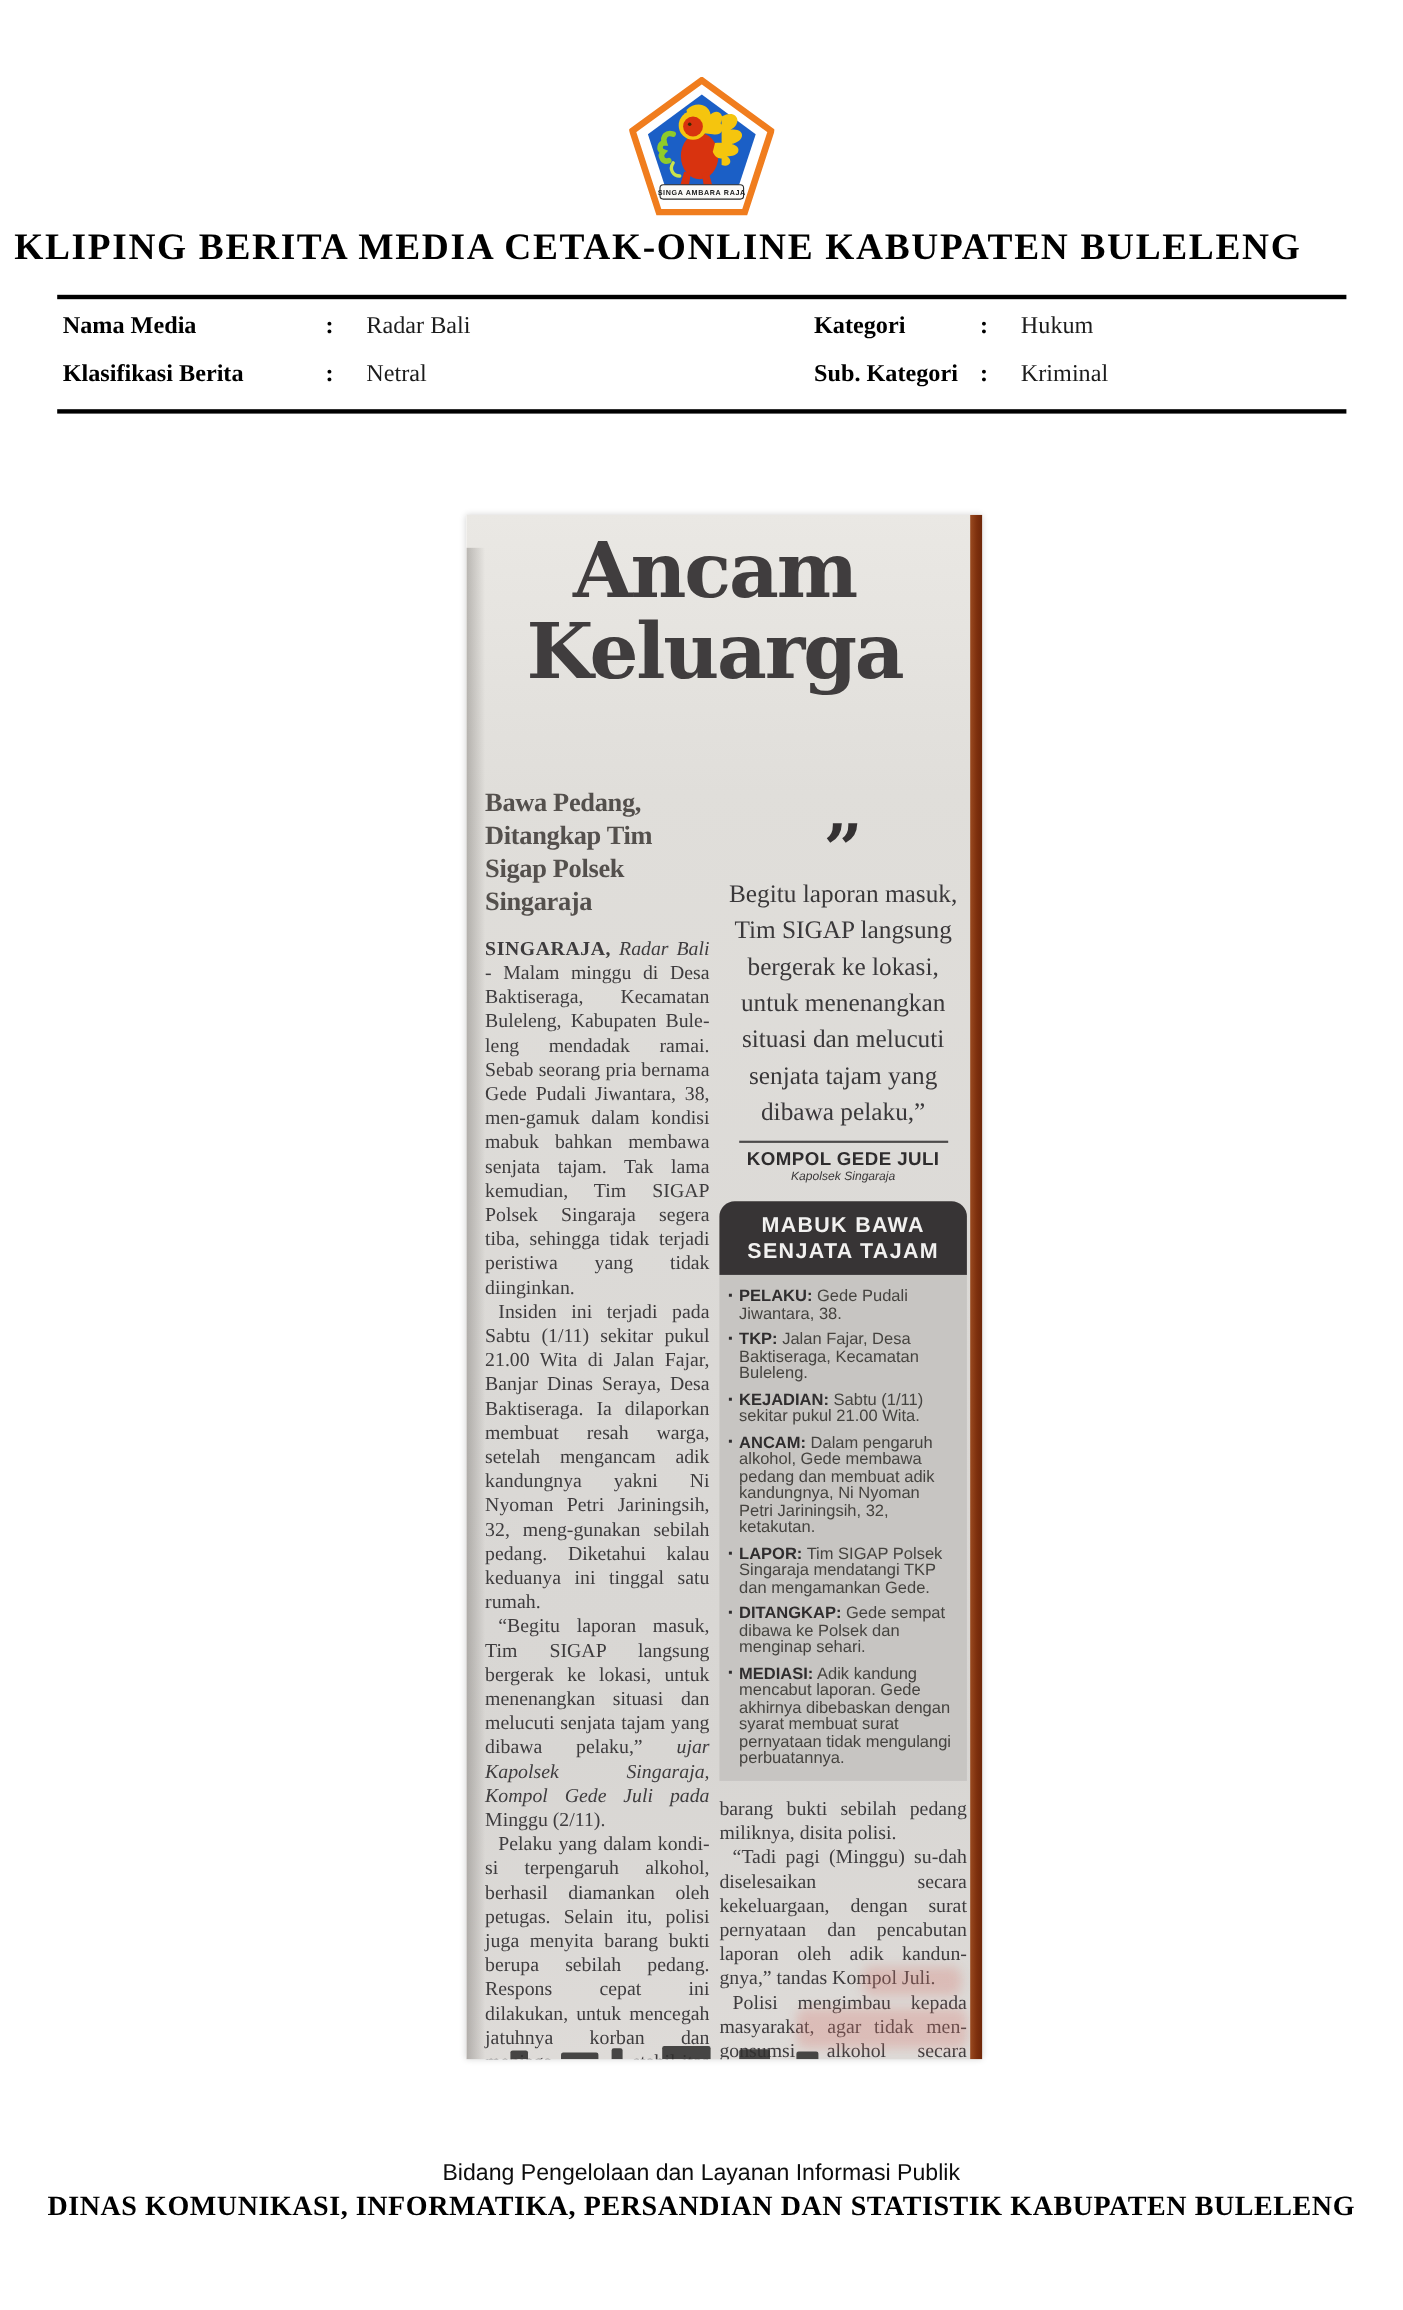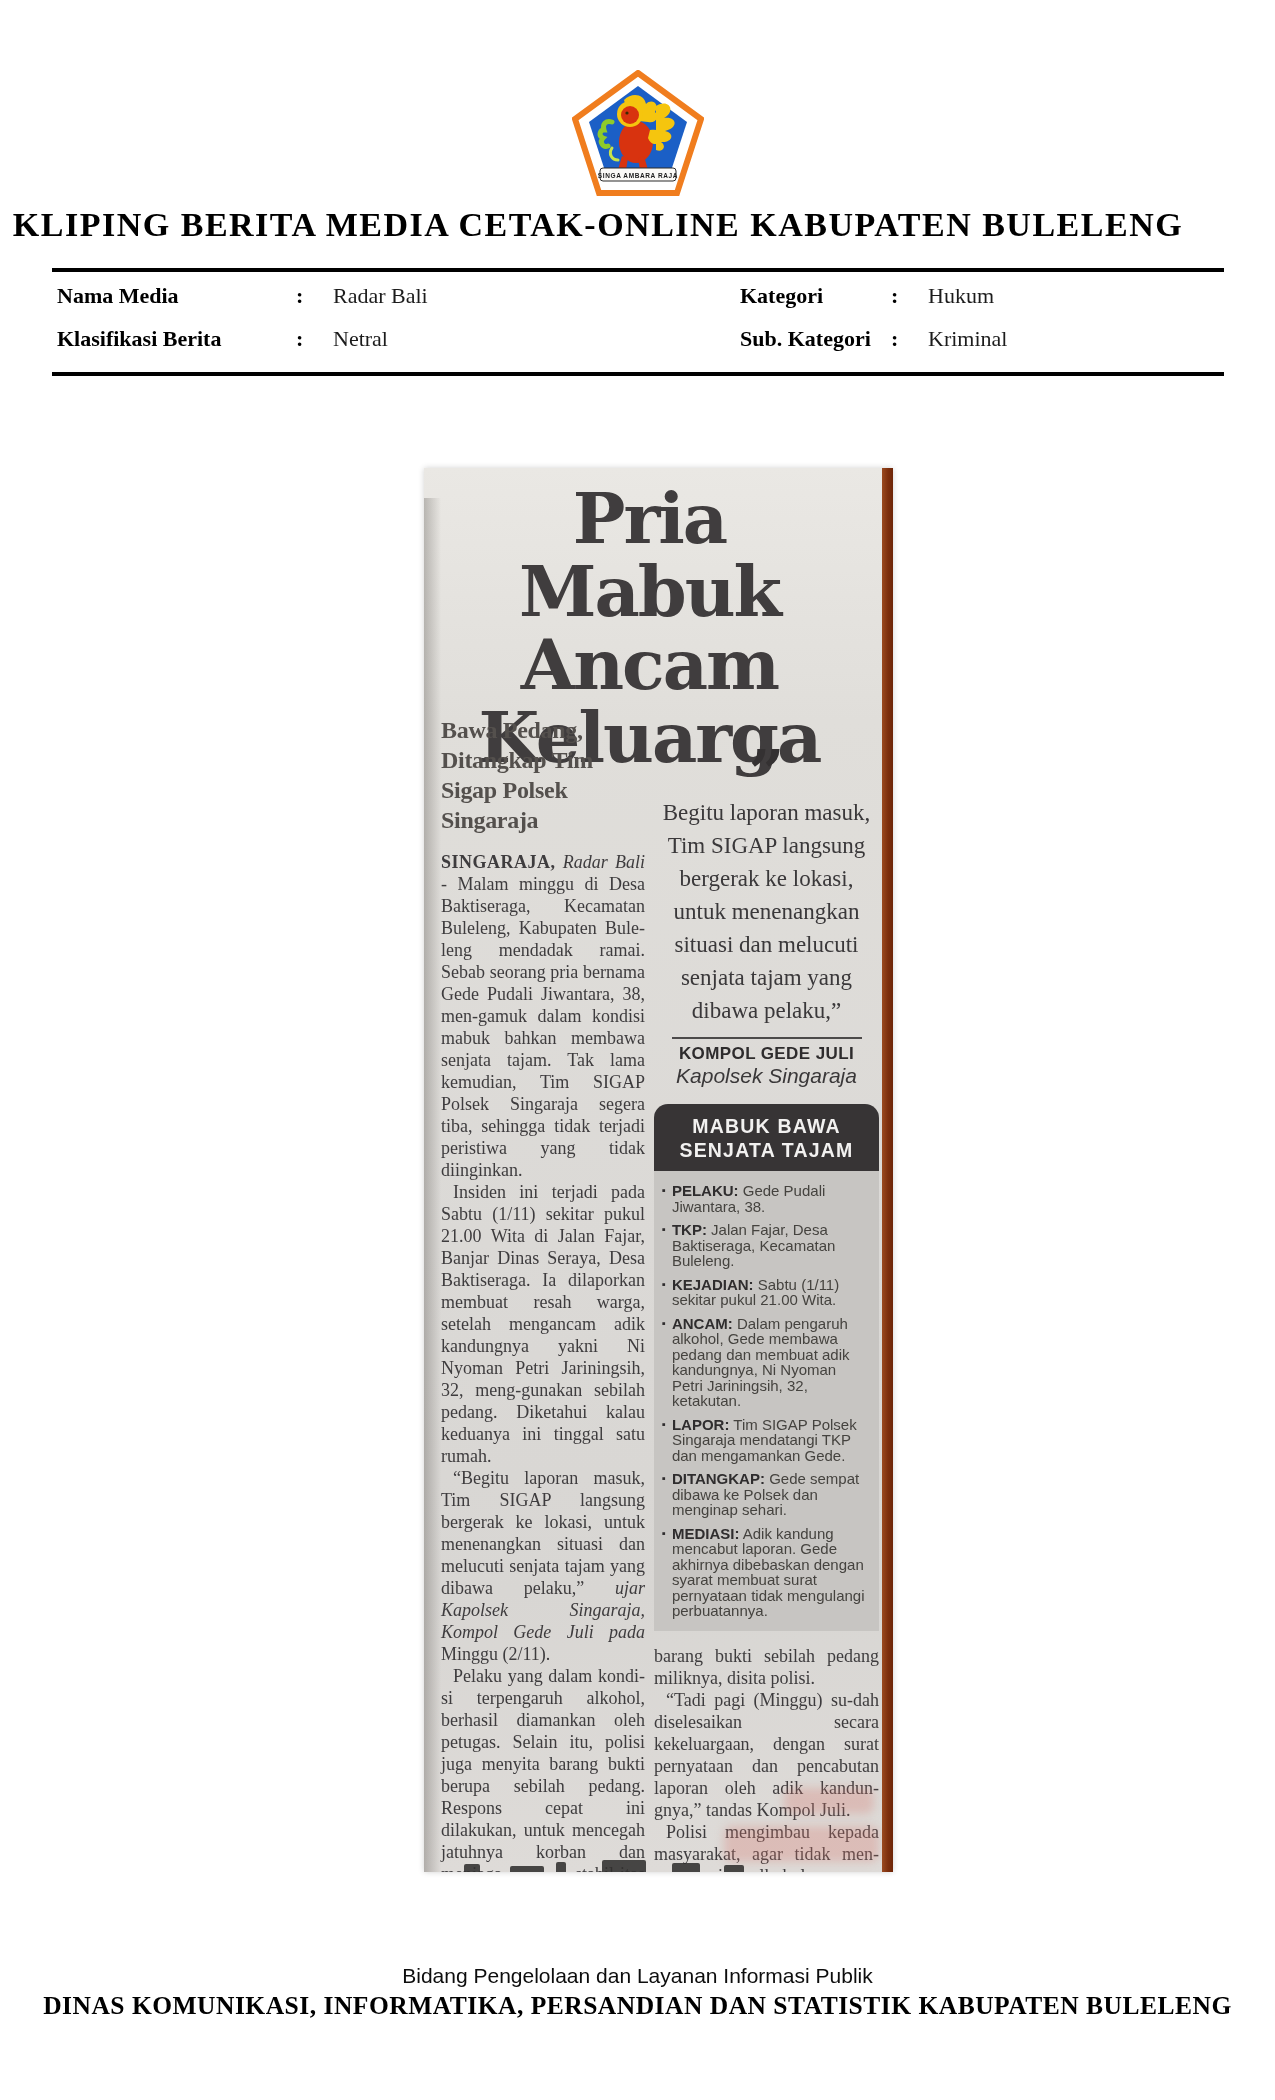--- a/index.html
+++ b/index.html
@@ -46,21 +46,21 @@
   
   #col-right{position:absolute;left:230px;top:286px;width:225px;}
   #quote-glyph{text-align:center;font-family:"DejaVu Serif", serif;font-weight:bold;
       font-size:62px;line-height:38px;height:42px;color:#343132;}
   #quote-text{font-size:23px;line-height:33px;text-align:center;color:#3a383a;}
   #quote-attrib{margin-top:10px;text-align:center;}
   #quote-attrib .sep{width:190px;height:2px;background:#4c4a4a;margin:0 auto 5px auto;}
   #quote-name{font-family:"Liberation Sans", sans-serif;font-weight:bold;
       font-size:17px;letter-spacing:0.4px;color:#2e2c2d;}
   #quote-role{font-family:"Liberation Sans", sans-serif;font-style:italic;
-      font-size:21px;color:#3a3839;}
+      font-size:11px;color:#3a3839;}
 
   
   #fact-box{margin-top:16px;}
   #fact-header{background:#373435;border-radius:14px 14px 0 0;color:#f2f1f0;
       text-align:center;font-family:"Liberation Sans", sans-serif;font-weight:bold;
       font-size:19.5px;line-height:24px;letter-spacing:1.2px;padding:10px 4px 9px 4px;}
   #fact-panel{background:#c7c5c2;padding:12px 8px 12px 8px;}
   .fact{display:flex;gap:6px;margin-bottom:8px;}
   .fact:last-child{margin-bottom:0;}
   .fact .bullet{flex:0 0 auto;font-size:11px;line-height:15px;color:#2e2c2d;}
@@ -124,21 +124,20 @@
   <span class="meta b c2l r2">Sub. Kategori</span>
   <span class="meta b c2c r2">:</span>
   <span class="meta   c2v r2">Kriminal</span>
 
   <div id="rule-bottom" class="rule"></div>
 
   <div id="clipping">
     <div id="left-shadow"></div>
 
     <div id="headline">
-      <div>Pria Mabuk</div>
       <div>Ancam</div>
       <div>Keluarga</div>
     </div>
 
     <div id="col-left">
       <div id="subheadline">Bawa Pedang, Ditangkap Tim Sigap Polsek Singaraja</div>
       <div class="body-text">
         <p><span class="lead">SINGARAJA,</span><i> Radar Bali -</i><span> Malam minggu di Desa Baktiseraga, Kecamatan Buleleng, Kabupaten Bule-leng mendadak ramai. Sebab seorang pria bernama Gede Pudali Jiwantara, 38, men-gamuk dalam kondisi mabuk bahkan membawa senjata tajam. Tak lama kemudian, Tim SIGAP Polsek Singaraja segera tiba, sehingga tidak terjadi peristiwa yang tidak diinginkan.</span></p>
         <p>Insiden ini terjadi pada Sabtu (1/11) sekitar pukul 21.00 Wita di Jalan Fajar, Banjar Dinas Seraya, Desa Baktiseraga. Ia dilaporkan membuat resah warga, setelah mengancam adik kandungnya yakni Ni Nyoman Petri Jariningsih, 32, meng-gunakan sebilah pedang. Diketahui kalau keduanya ini tinggal satu rumah.</p>
         <p><span>“Begitu laporan masuk, Tim SIGAP langsung bergerak ke lokasi, untuk menenangkan situasi dan melucuti senjata tajam yang dibawa pelaku,” </span><i>ujar Kapolsek Singaraja, Kompol Gede Juli pada</i><span> Minggu (2/11).</span></p>

